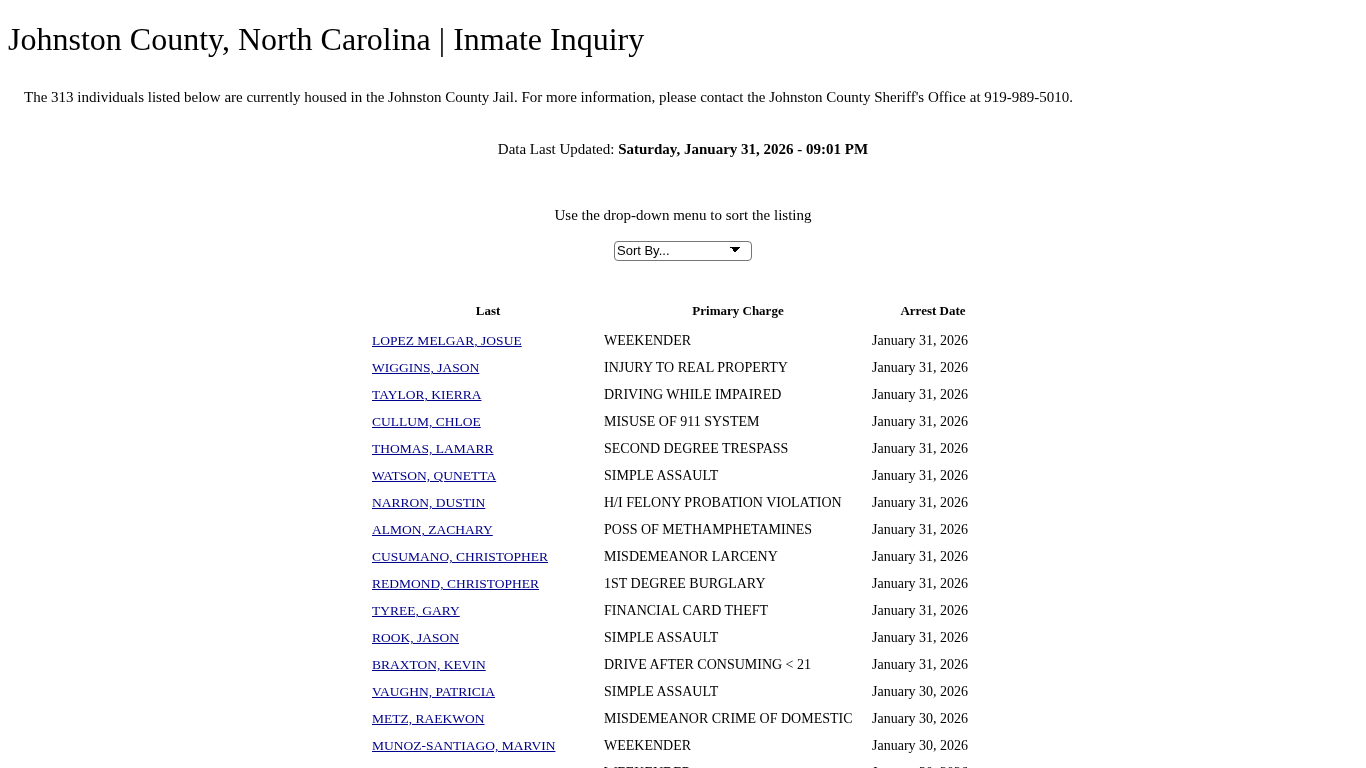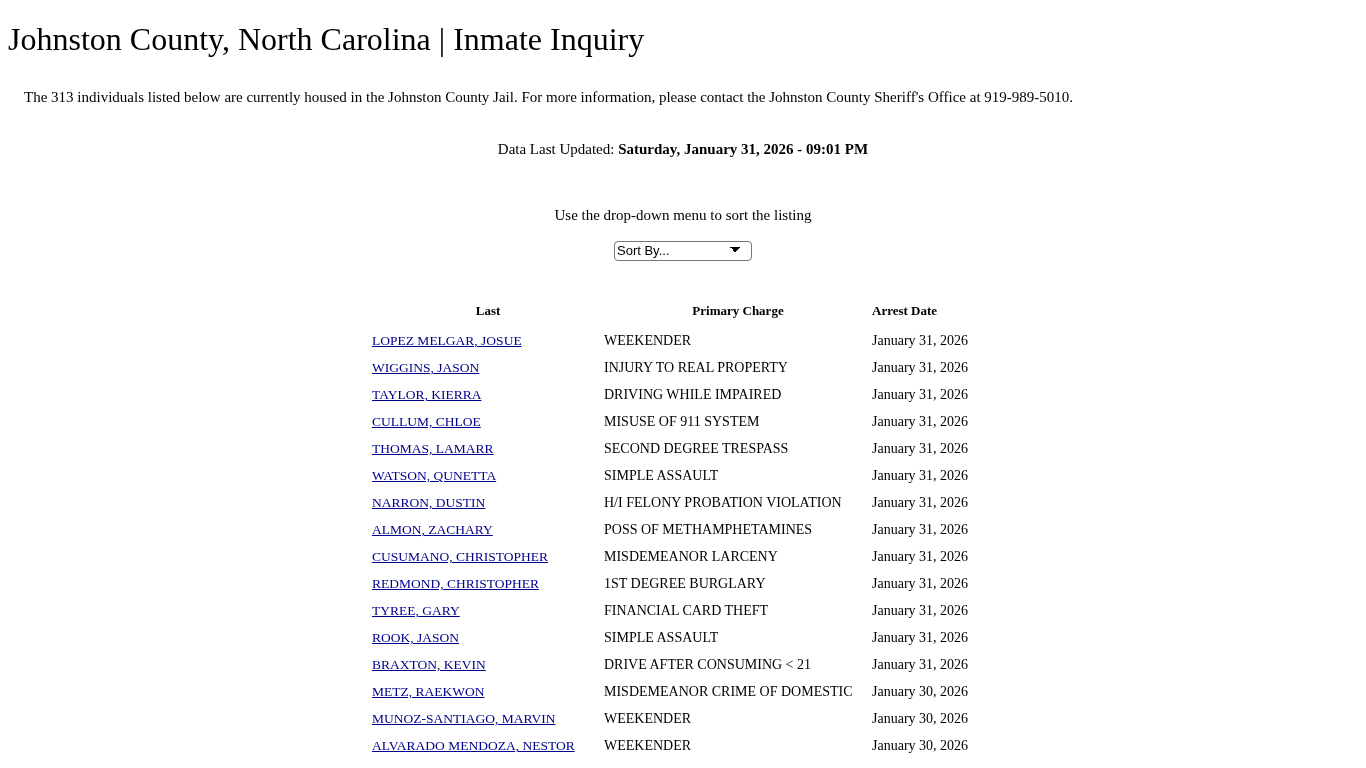--- a/index.html
+++ b/index.html
@@ -88,21 +88,21 @@
   }
   table.inmate-table th {
     font-weight: bold;
     font-size: 13px;
     padding: 0 0 9px 0;
     text-align: center;
     white-space: nowrap;
   }
   table.inmate-table th.col-name { width: 232px; }
   table.inmate-table th.col-charge { width: 268px; text-align: center; }
-  table.inmate-table th.col-date { width: 122px; text-align: left; }
+  table.inmate-table th.col-date { width: 122px; text-align: center; }
 
   table.inmate-table td {
     padding: 0;
     height: 27px;
     vertical-align: middle;
     white-space: nowrap;
     font-size: 14px;
   }
   td.cell-name { text-align: left; padding-left: 10px; }
   td.cell-charge { text-align: left; padding-left: 2px; }
@@ -204,20 +204,25 @@
           <td class="cell-name"><a class="inmate-link" href="#">ROOK, JASON</a></td>
           <td class="cell-charge">SIMPLE ASSAULT</td>
           <td class="cell-date">January 31, 2026</td>
         </tr>
         <tr>
           <td class="cell-name"><a class="inmate-link" href="#">BRAXTON, KEVIN</a></td>
           <td class="cell-charge">DRIVE AFTER CONSUMING &lt; 21</td>
           <td class="cell-date">January 31, 2026</td>
         </tr>
         <tr>
+          <td class="cell-name"><a class="inmate-link" href="#">VAUGHN, PATRICIA</a></td>
+          <td class="cell-charge">SIMPLE ASSAULT</td>
+          <td class="cell-date">January 30, 2026</td>
+        </tr>
+        <tr>
           <td class="cell-name"><a class="inmate-link" href="#">METZ, RAEKWON</a></td>
           <td class="cell-charge">MISDEMEANOR CRIME OF DOMESTIC</td>
           <td class="cell-date">January 30, 2026</td>
         </tr>
         <tr>
           <td class="cell-name"><a class="inmate-link" href="#">MUNOZ-SANTIAGO, MARVIN</a></td>
           <td class="cell-charge">WEEKENDER</td>
           <td class="cell-date">January 30, 2026</td>
         </tr>
         <tr>

